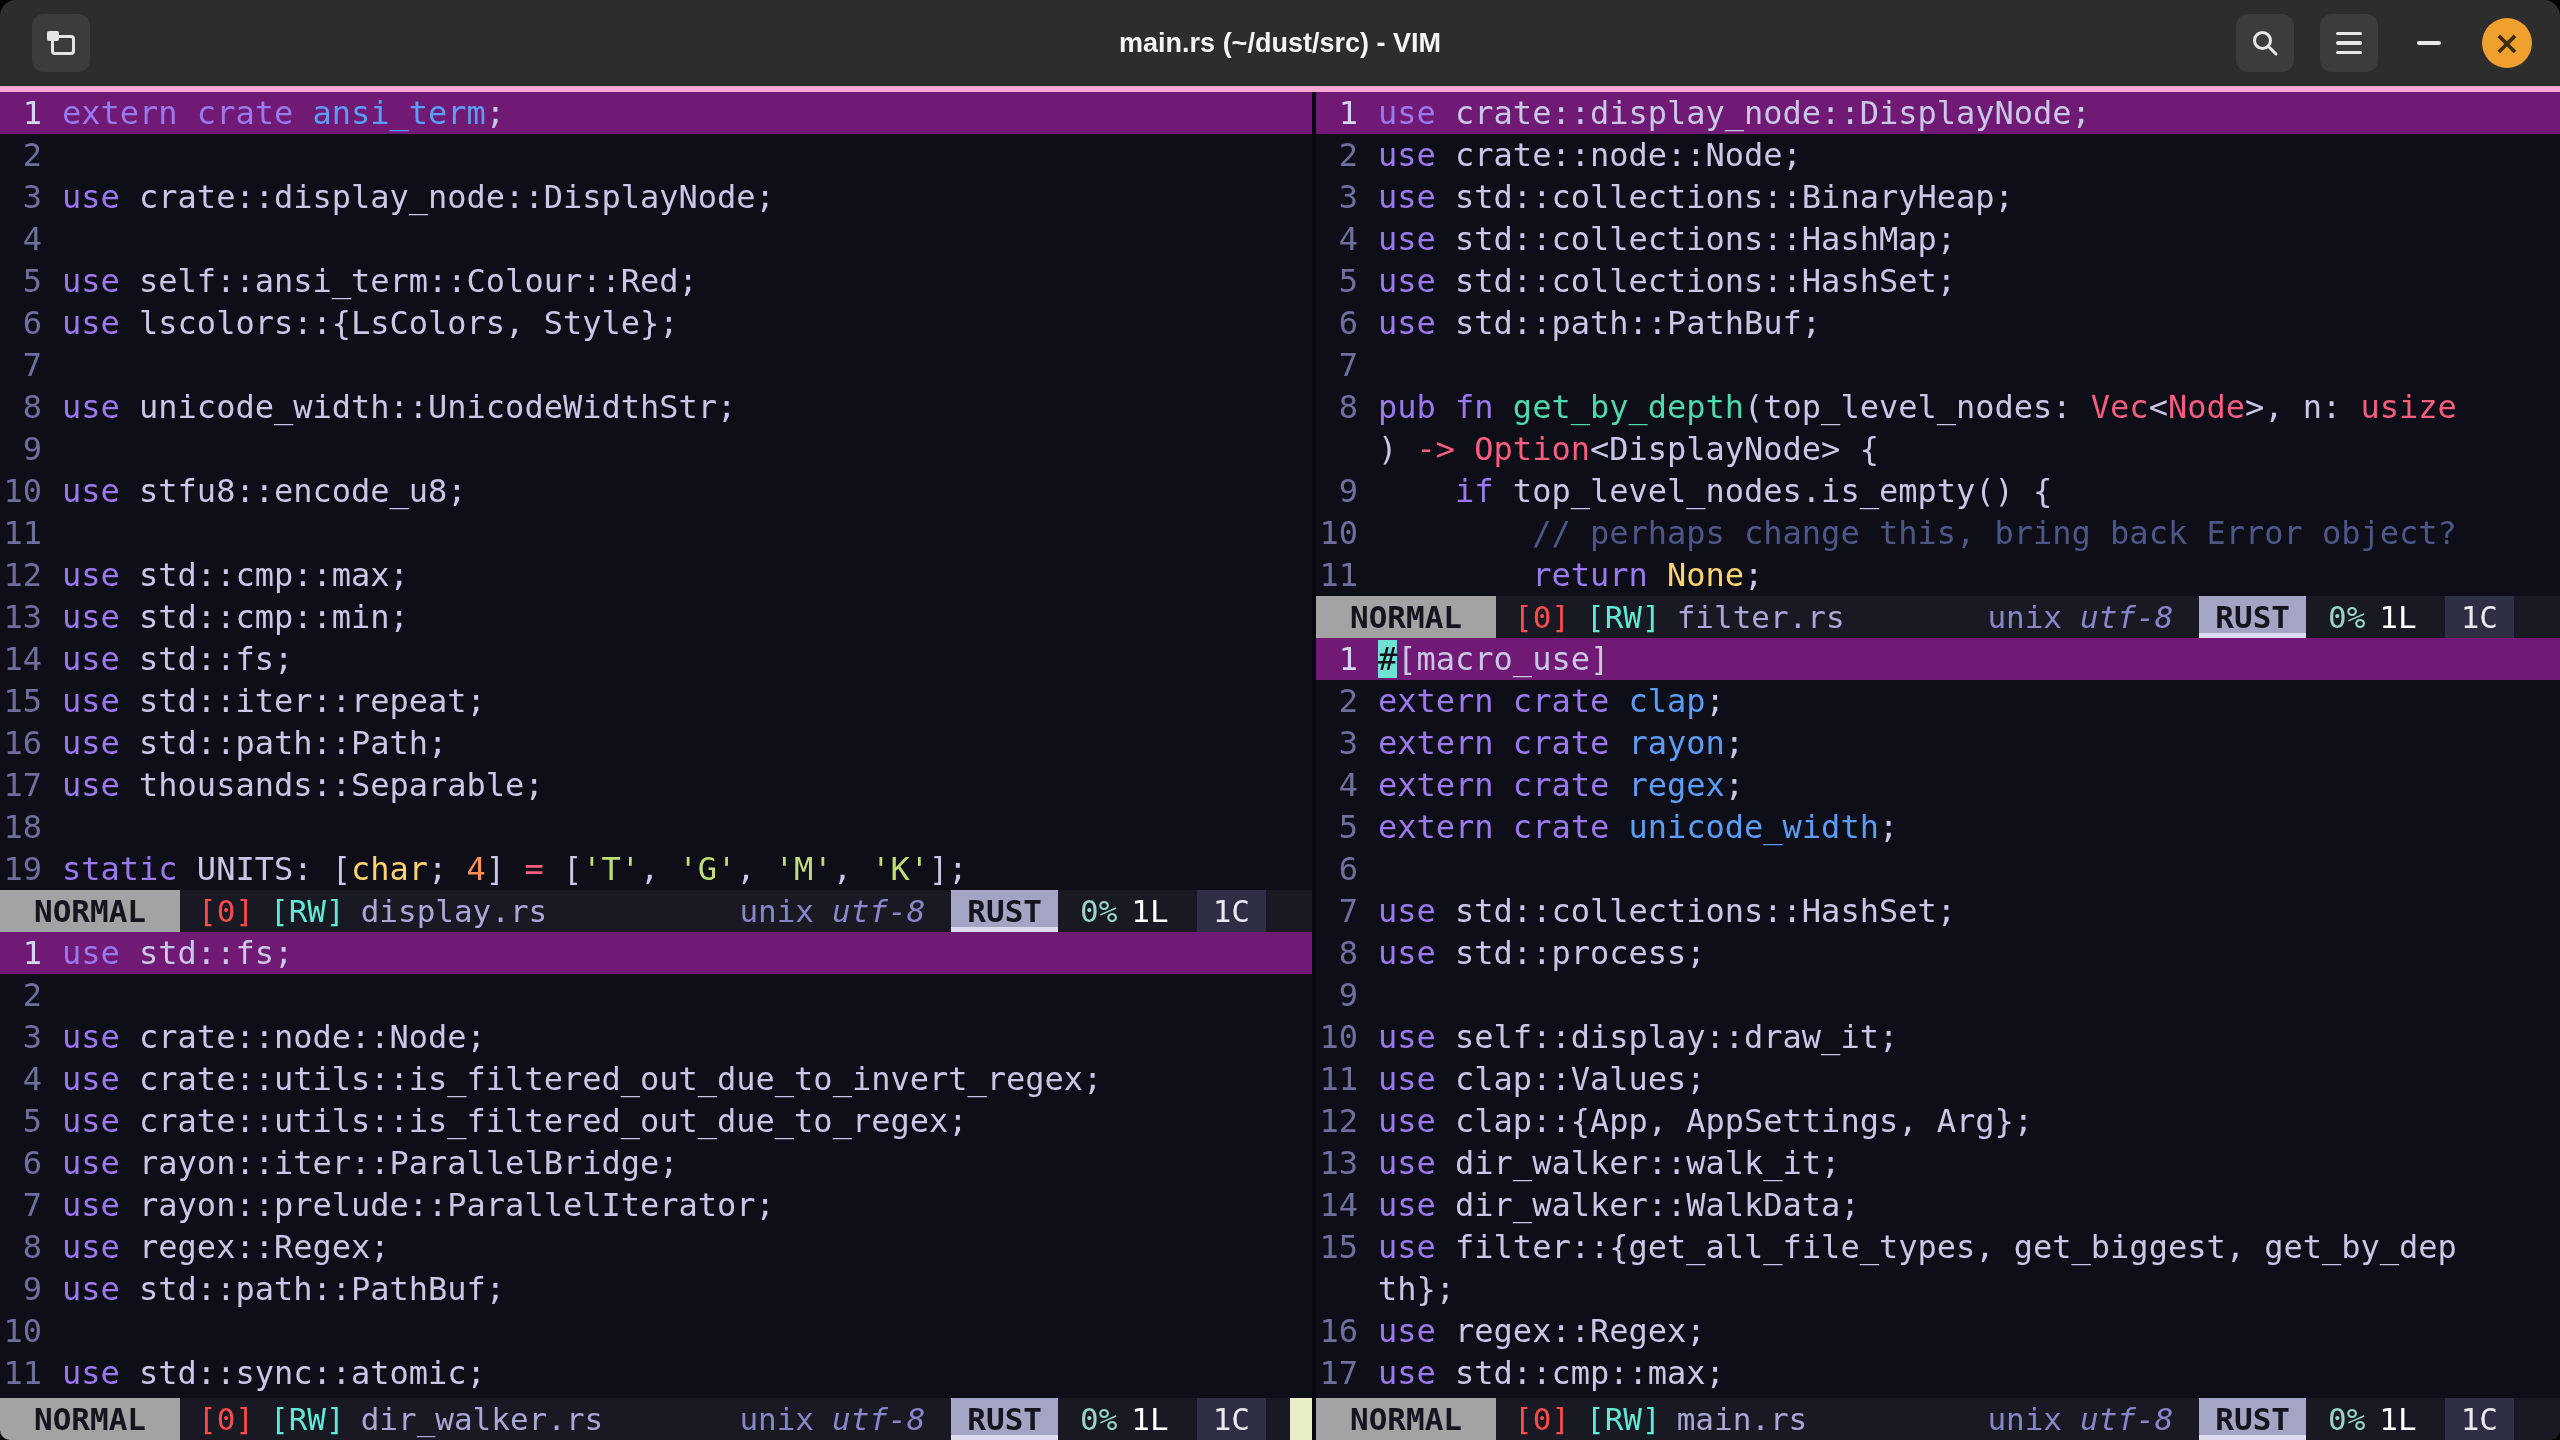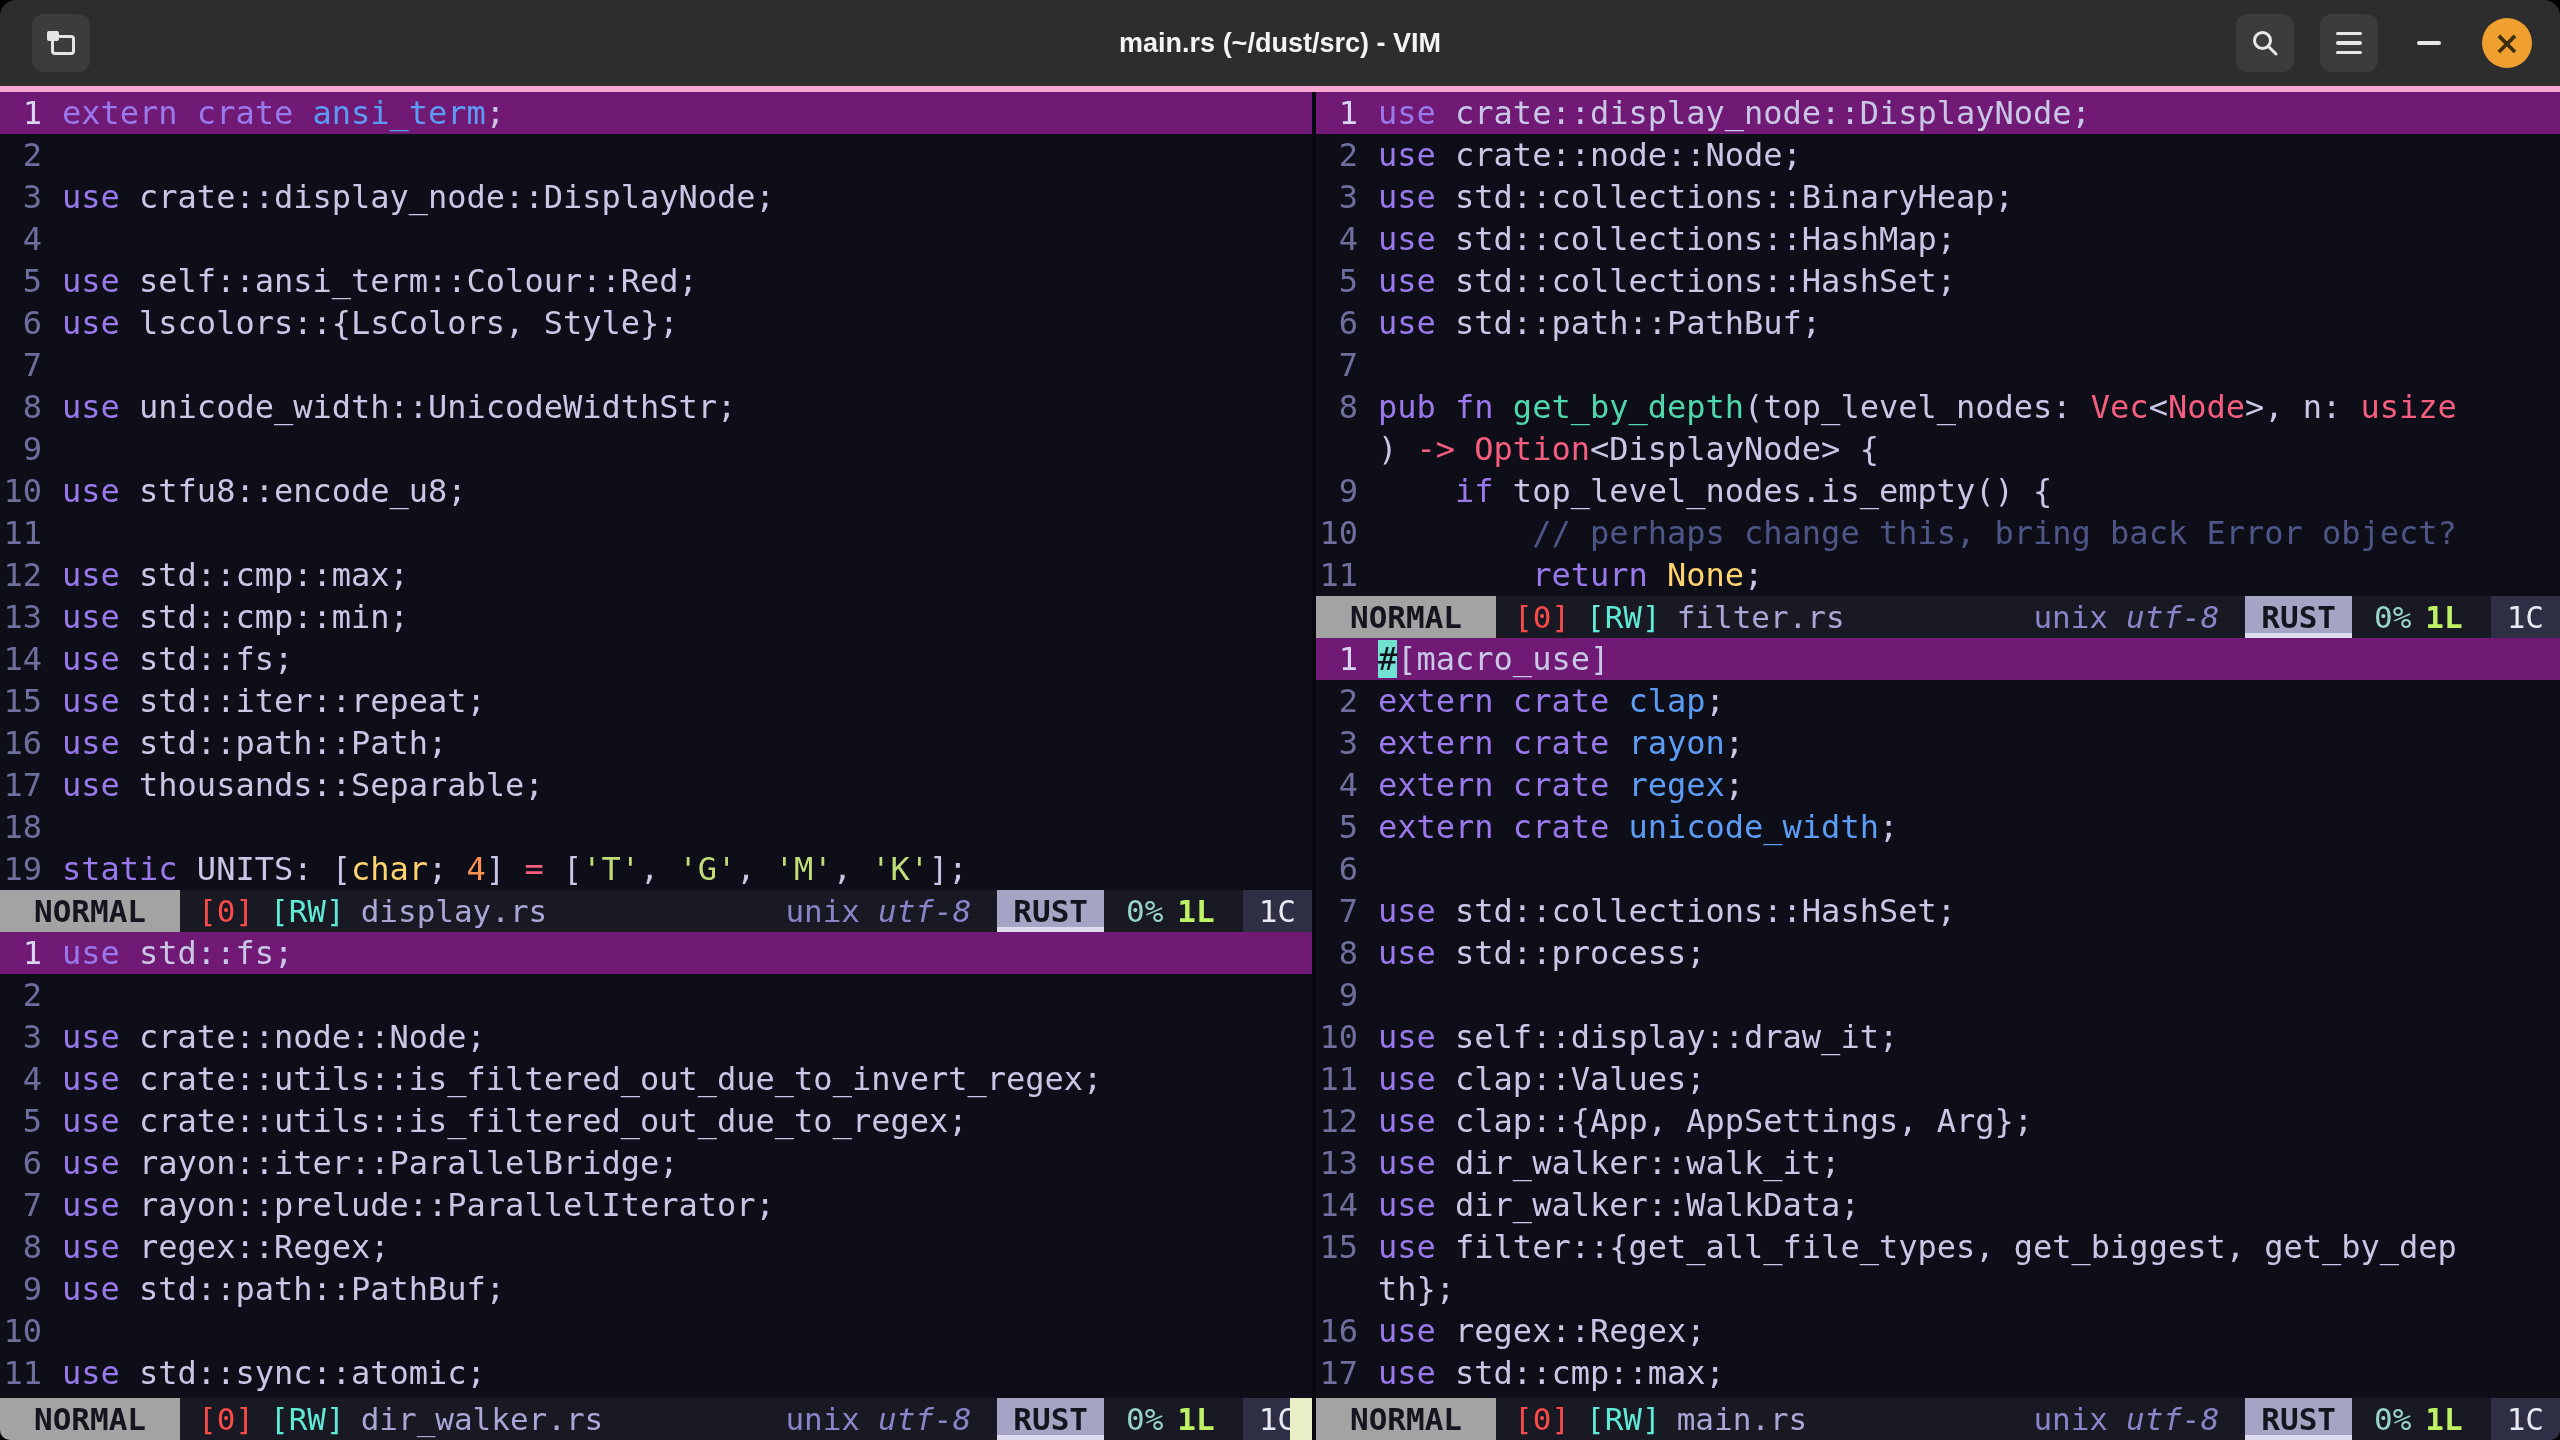--- a/index.html
+++ b/index.html
@@ -84,29 +84,29 @@
     position:relative;flex:0 0 42px;height:42px;background:#191924;
     display:flex;align-items:stretch;font-size:31px;line-height:42px;
     white-space:pre;overflow:hidden;
   }
   .st-mode{
     background:#a3a3a3;color:#15151f;font-weight:bold;padding:0 34px;
   }
   .st-reg{color:#fa4b4b;margin-left:18px;}
   .st-rw{color:#5eead4;margin-left:16px;}
   .st-file{color:#a9a7d6;margin-left:16px;}
-  .st-right{margin-left:auto;display:flex;align-items:stretch;text-align:right;}
+  .st-right{margin-left:auto;display:flex;align-items:stretch;padding-right:46px;text-align:right;}
   .st-ff{color:#8886c9;}
   .st-enc{color:#8886c9;margin-left:18px;font-style:italic;}
   .st-ft{
     background:#a4a4c4;color:#15151f;font-weight:bold;padding:0 16px;margin-left:26px;
     box-shadow:inset 0 -5px 0 #dcdcee;
   }
   .st-pct{color:#98d4cc;margin-left:22px;}
-  .st-lc{color:#bef264;margin-left:14px;font-weight:bold;}
+  .st-lc{color:#ffffff;margin-left:14px;}
   .st-col{background:#2e2e44;color:#e9e9f4;padding:0 16px;margin-left:28px;}
   .statusline.has-artifact::after{
     content:"";position:absolute;right:0;top:0;width:22px;height:42px;background:#e9eec6;
   }
 </style>
 </head>
 <body>
 
 <div class="window">
 

